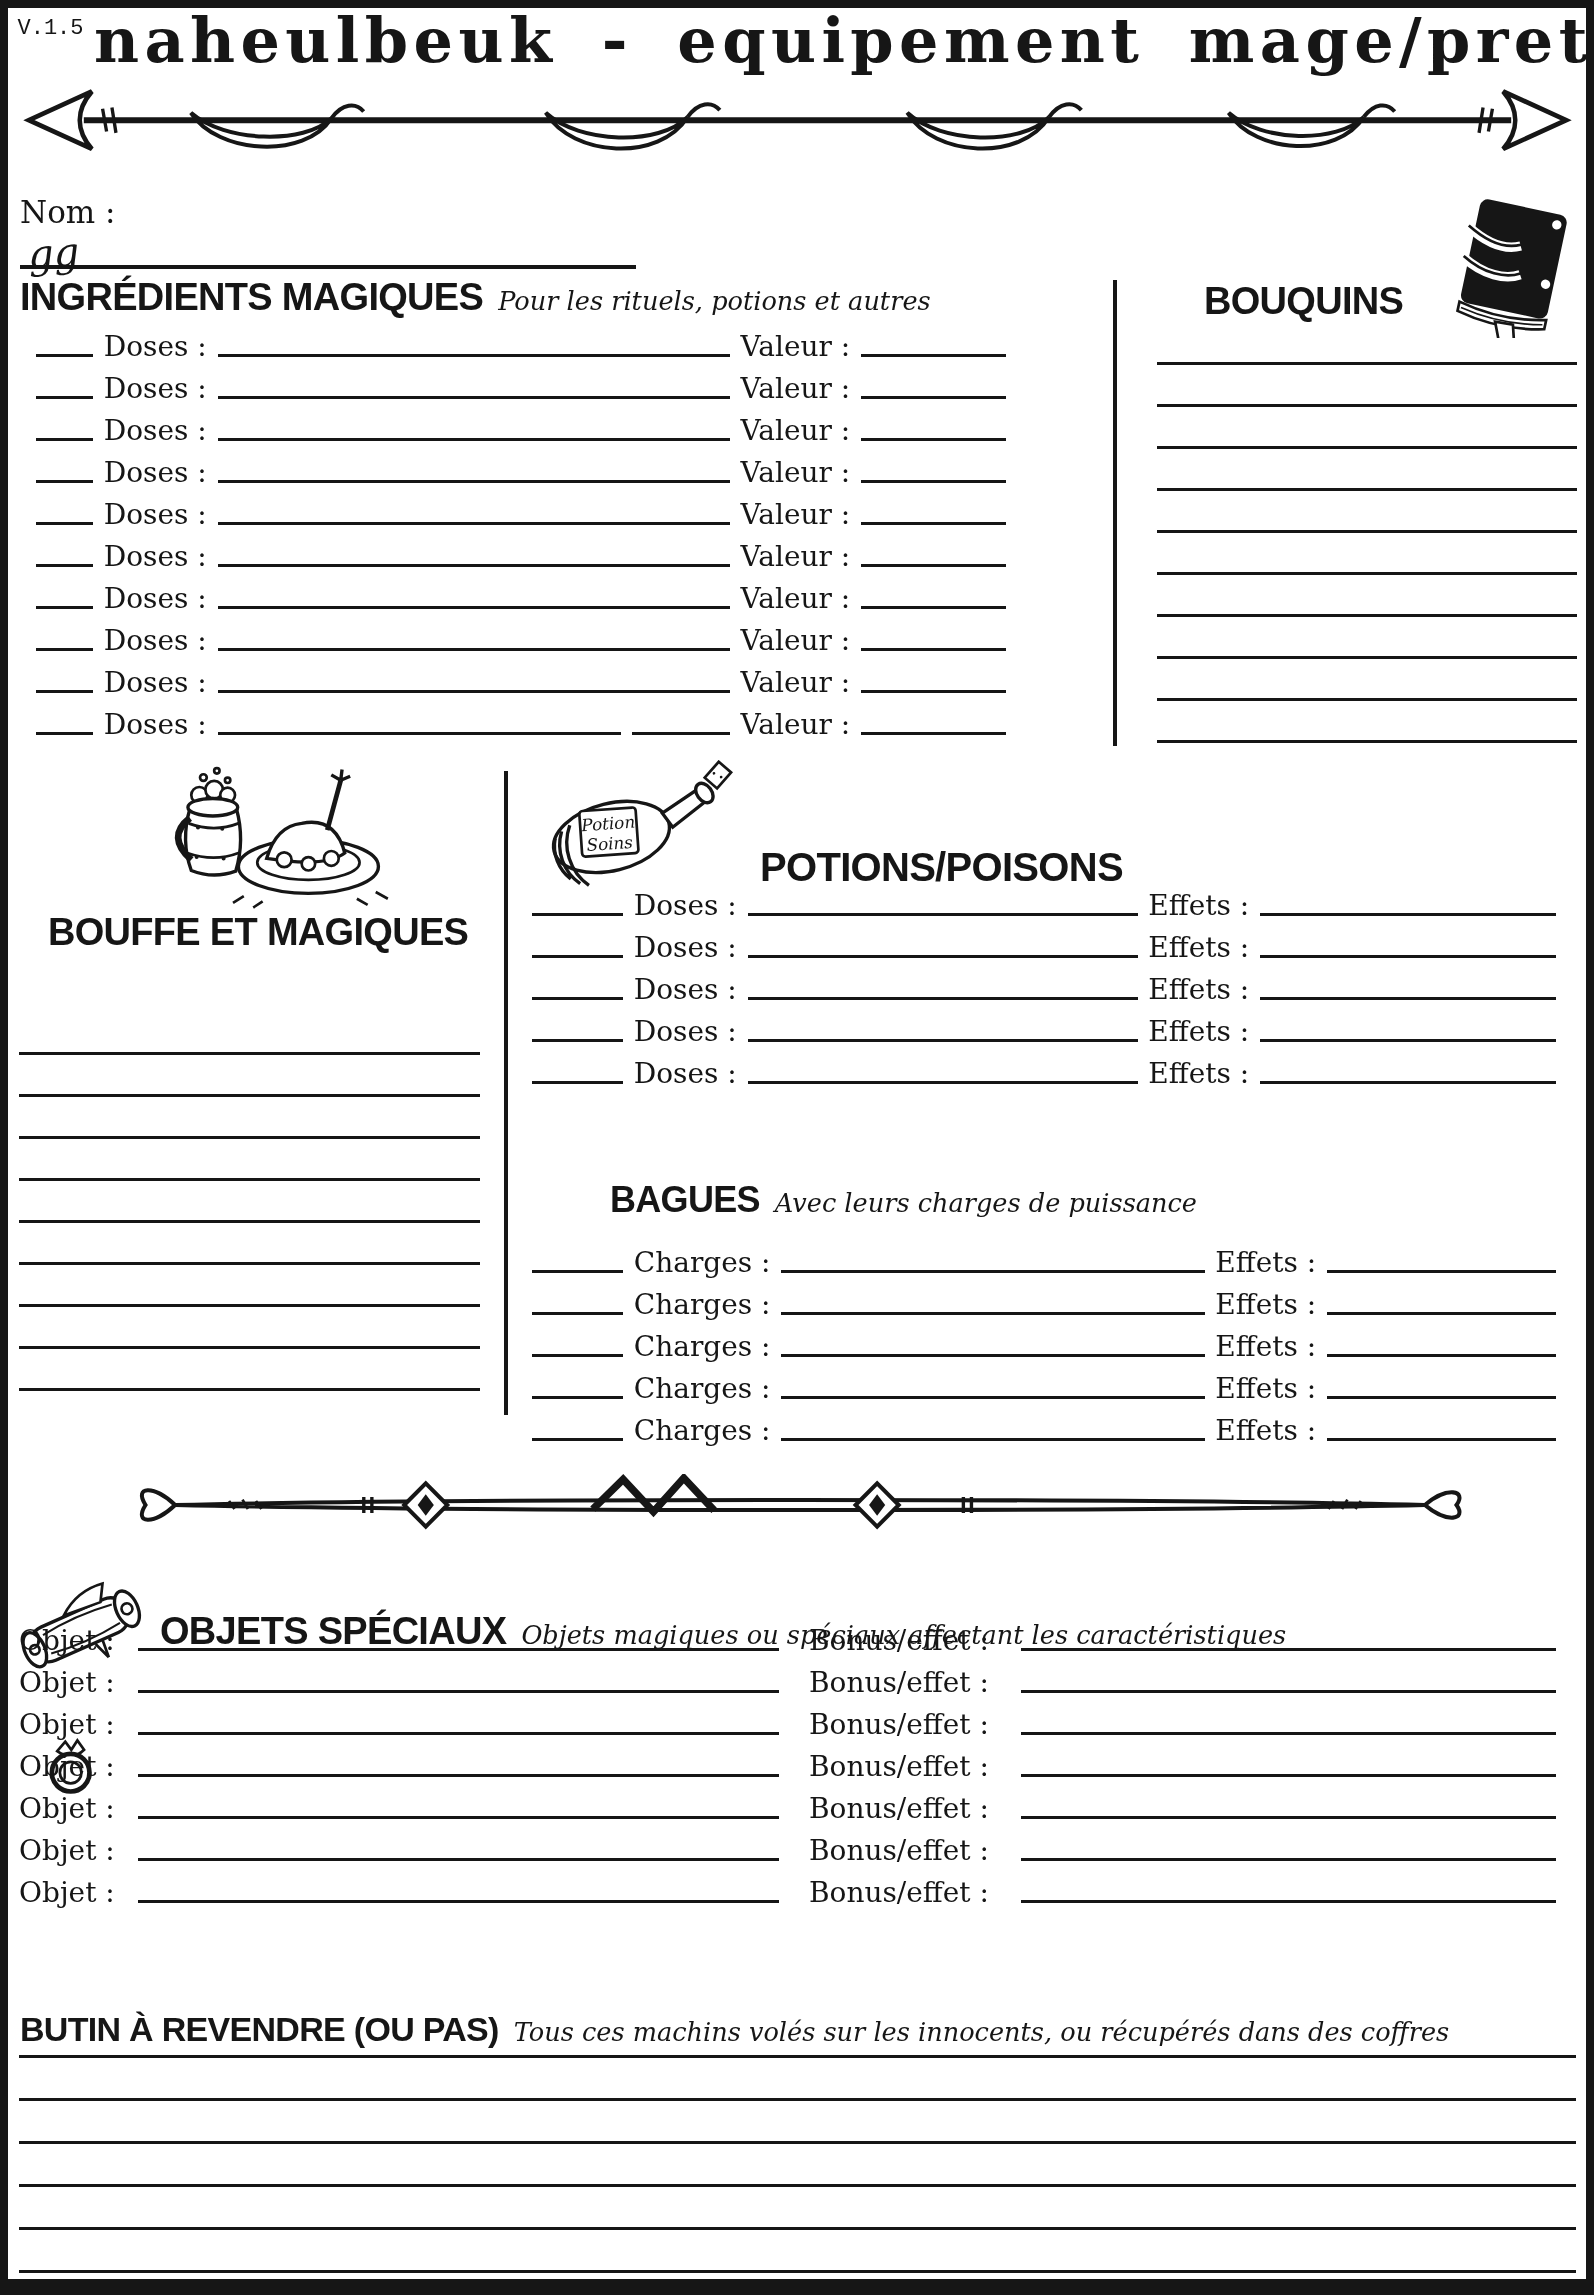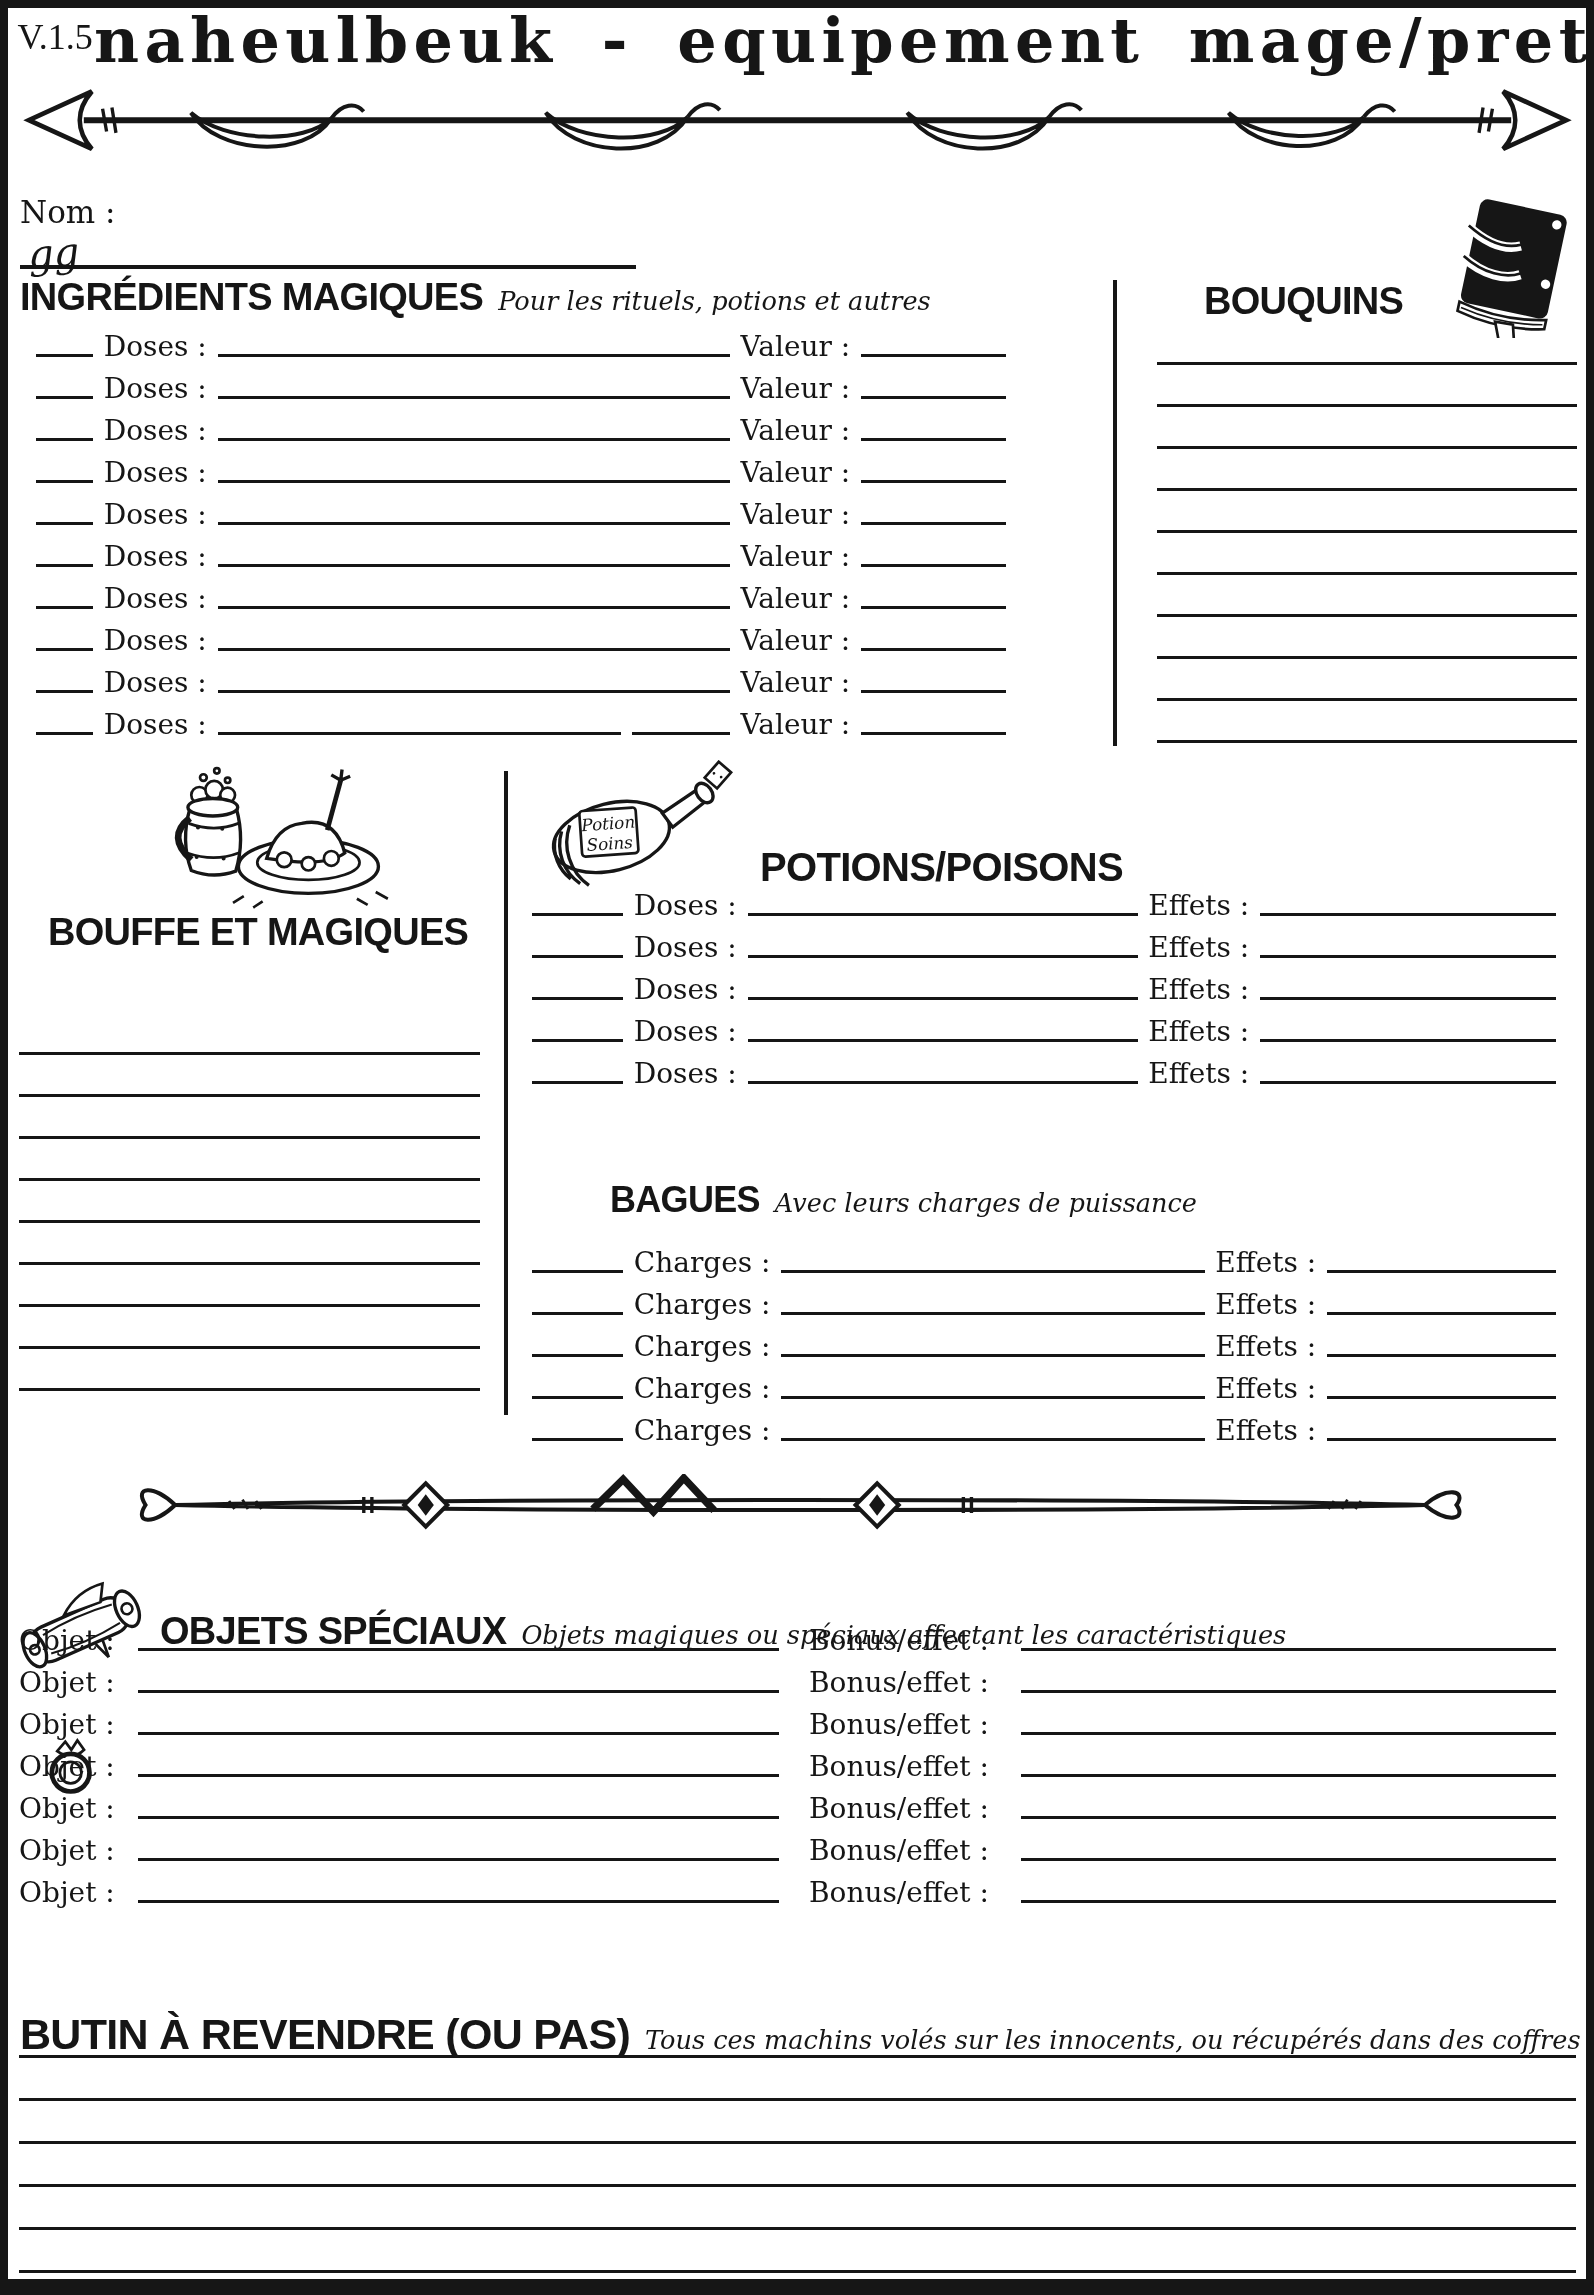--- a/index.html
+++ b/index.html
@@ -10,21 +10,21 @@
   body{background:#777;font-family:"DejaVu Serif",serif;}
   .page{
     position:relative;width:1594px;height:2295px;background:var(--paper);
     margin:0 auto;overflow:hidden;color:var(--ink);
   }
   .frame{
     position:absolute;inset:0;border:8px solid var(--ink);
     border-bottom-width:16px;pointer-events:none;z-index:5;
   }
   
-  .ver{position:absolute;left:17.5px;top:16px;font-size:36px;font-family:Liberation Serif, serif;}
+  .ver{position:absolute;left:17.5px;top:16px;font-size:22px;font-family:Liberation Mono, monospace;}
   .title{
     position:absolute;left:94px;top:4px;font-size:62px;font-weight:bold;
     font-family:"DejaVu Serif",serif;text-transform:lowercase;
     letter-spacing:5.4px;word-spacing:17.5px;white-space:nowrap;
   }
   svg{position:absolute;}
   svg .ln{stroke:var(--ink);fill:none;}
   svg .wh{fill:#fff;stroke:var(--ink);}
   svg .bk{fill:var(--ink);stroke:none;}
 
@@ -46,21 +46,21 @@
   .sec-sub{font-size:25.6px;font-style:italic;font-family:"DejaVu Serif",serif;}
   .ing-h{left:20px;top:276px;}
   .bouq-h{left:1204px;top:280px;}
   .bouffe-h{left:48px;top:911px;}
   .potions-h{left:760px;top:822px;margin-top:23px;}
   .potions-h .sec-title{font-size:40px;}
   .bagues-h{left:610px;top:1179px;}
   .bagues-h .sec-title{font-size:36px;}
   .objets-h{left:160px;top:1610px;}
   .butin-h{left:20px;top:2010px;}
-  .butin-h .sec-title{font-size:43px;}
+  .butin-h .sec-title{font-size:34px;}
 
   
   .vdiv{position:absolute;width:4px;background:var(--ink);}
   .vdiv1{left:1113px;top:280px;height:466px;}
   .vdiv2{left:504px;top:771px;height:644px;}
 
   
   .rows{position:absolute;}
   .row{display:flex;align-items:flex-end;height:42px;gap:10.8px;}
   .lbl{font-size:28px;line-height:1.05;padding-bottom:4px;white-space:nowrap;}

